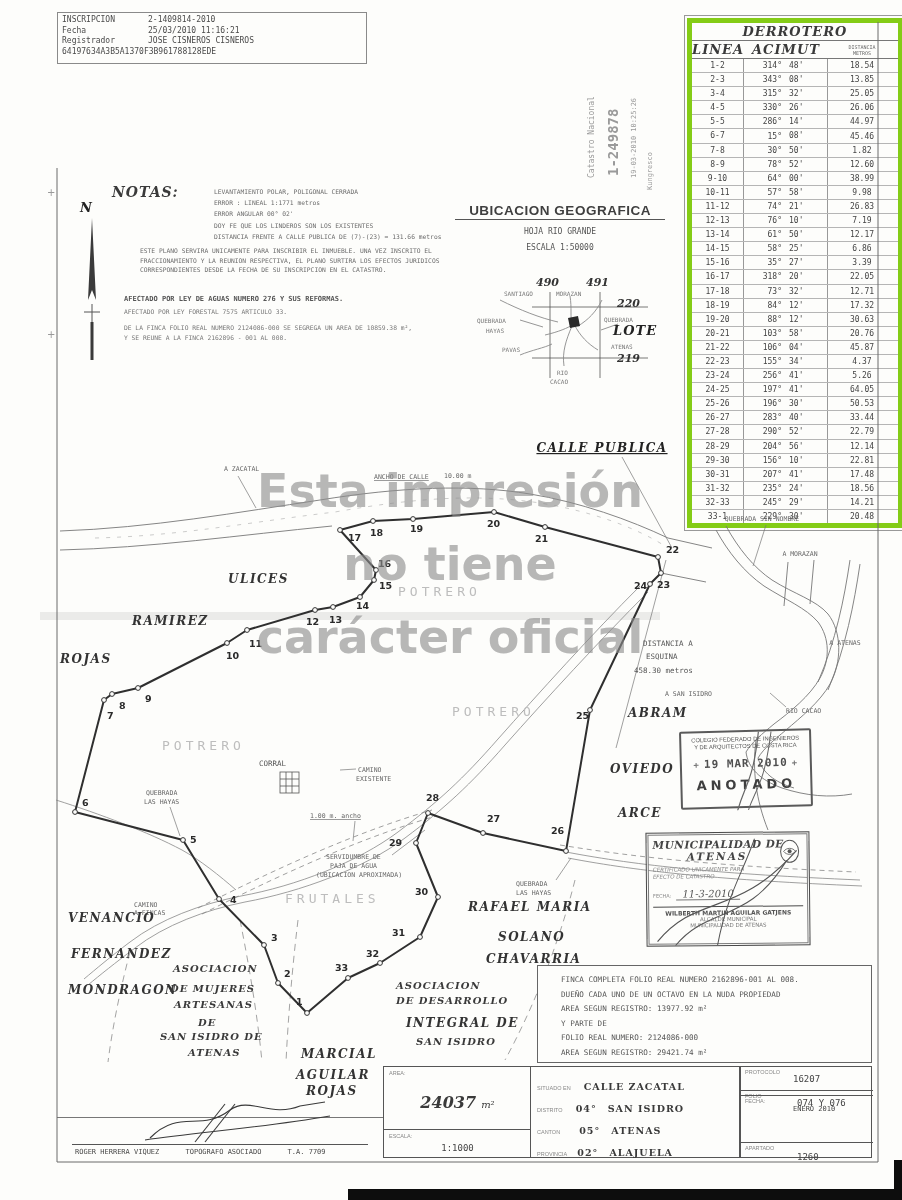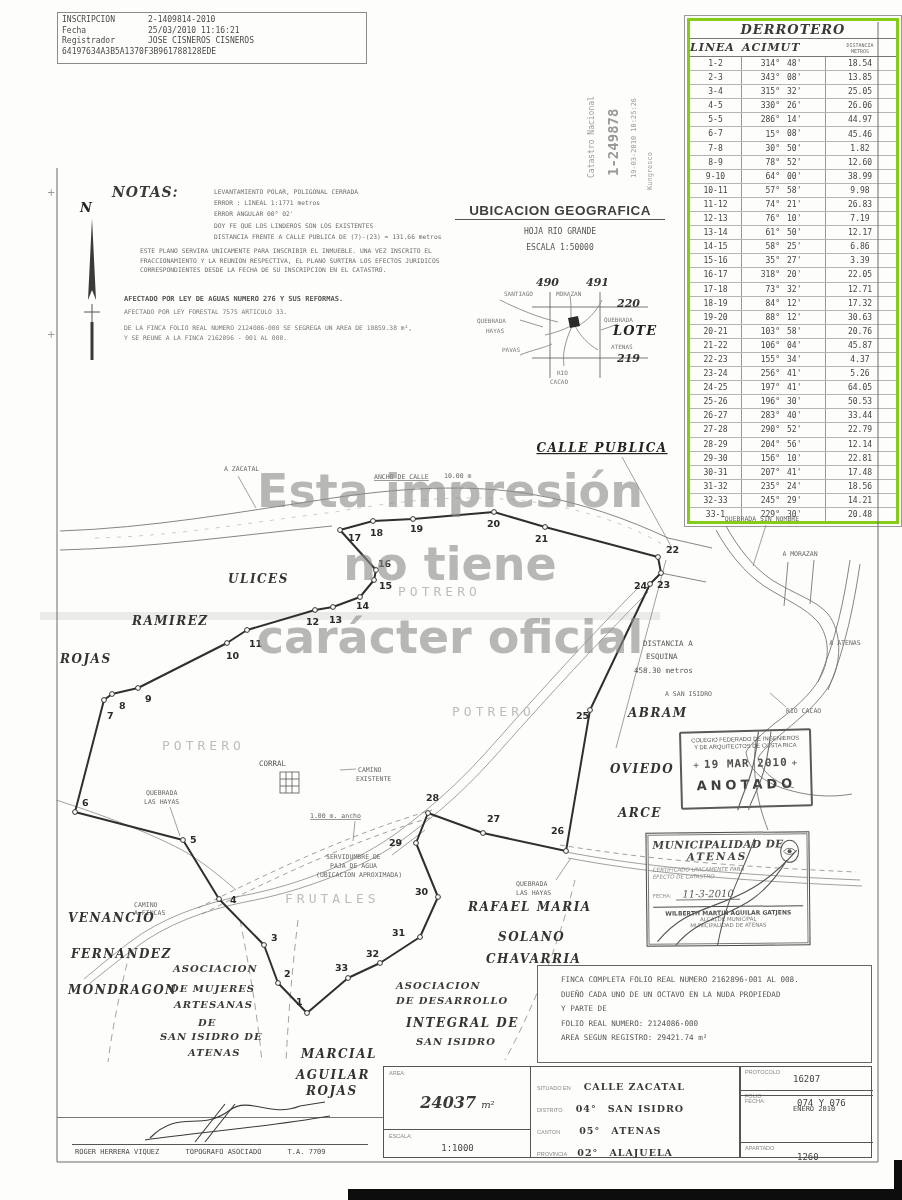--- a/index.html
+++ b/index.html
@@ -7,29 +7,29 @@
         font-family:"DejaVu Sans",sans-serif;color:#333;}
   .abs{position:absolute;}
 
   
   .insc{left:57px;top:12px;width:300px;height:46px;border:1px solid #8a8a8a;
         font-family:"DejaVu Sans Mono",monospace;font-size:8px;line-height:10.5px;
         color:#4a4a4a;padding:2px 4px;}
   .insc .lab{display:inline-block;width:86px;}
 
   
-  .derrotero{left:687px;top:18px;width:206px;background:#fdfdfb;border:3px solid #84cc16;
+  .derrotero{left:687px;top:18px;width:206px;background:#fdfdfb;border:5px solid #84cc16;
              outline:1px solid #999;outline-offset:2px;}
   .d-title{font-family:"DejaVu Serif",serif;font-style:italic;font-weight:bold;
            font-size:13px;text-align:center;height:17px;line-height:17px;color:#3a3a3a;
            border-bottom:1px solid #777;letter-spacing:1px;}
   .d-head{display:grid;grid-template-columns:52px 42px 42px 68px;height:17px;
           border-bottom:1px solid #777;align-items:center;}
   .d-head .h0,.d-head .h1{font-family:"DejaVu Serif",serif;font-style:italic;font-weight:bold;
-          font-size:11px;color:#3a3a3a;text-align:left;letter-spacing:1px;}
+          font-size:13px;color:#3a3a3a;text-align:center;letter-spacing:1px;}
   .d-head .h1{grid-column:2/4;}
   .d-head .h2{font-family:"DejaVu Sans Mono",monospace;font-size:5px;color:#666;
           text-align:center;line-height:6px;}
   .drow{display:grid;grid-template-columns:52px 42px 42px 68px;height:13.1px;
         border-bottom:1px solid #b5b5b5;font-family:"DejaVu Sans Mono",monospace;
         font-size:8px;color:#444;align-items:center;}
   .drow:last-child{border-bottom:none;}
   .dc.c0{text-align:center;border-right:1px solid #999;height:100%;line-height:13px;}
   .dc.c1{text-align:right;padding-right:4px;}
   .dc.c2{text-align:left;padding-left:3px;border-right:1px solid #999;height:100%;line-height:13px;}
@@ -676,20 +676,21 @@
     <svg class="sigover" width="164" height="114">
       <path d="M 10,108 C 50,60 90,85 150,18" stroke="#555" stroke-width="1.2" fill="none"></path>
       <path d="M 28,112 C 62,72 100,92 140,28" stroke="#555" stroke-width="1" fill="none"></path>
       <path d="M 70,112 C 80,62 95,42 108,6" stroke="#555" stroke-width="1" fill="none"></path>
     </svg>
   </div>
 
   <div class="abs finca" id="finca-lines">
       <div>FINCA COMPLETA FOLIO REAL NUMERO 2162896-001 AL 008.</div>
       <div>DUEÑO CADA UNO DE UN OCTAVO EN LA NUDA PROPIEDAD</div>
+      <div>AREA SEGUN REGISTRO: 13977.92 m²</div>
       <div>Y  PARTE DE</div>
       <div>FOLIO REAL NUMERO: 2124086-000</div>
       <div>AREA SEGUN REGISTRO: 29421.74 m²</div>
     </div>
 
   <div class="abs tb-box" style="left:383px;top:1066px;width:172px;height:92px;">
     <span class="tlab abs" style="left:5px;top:3px;">AREA:</span>
     <div class="abs" style="left:0;top:26px;width:147px;text-align:center;">
       <span class="area-val">24037</span>
       <span class="area-unit">m²</span>

